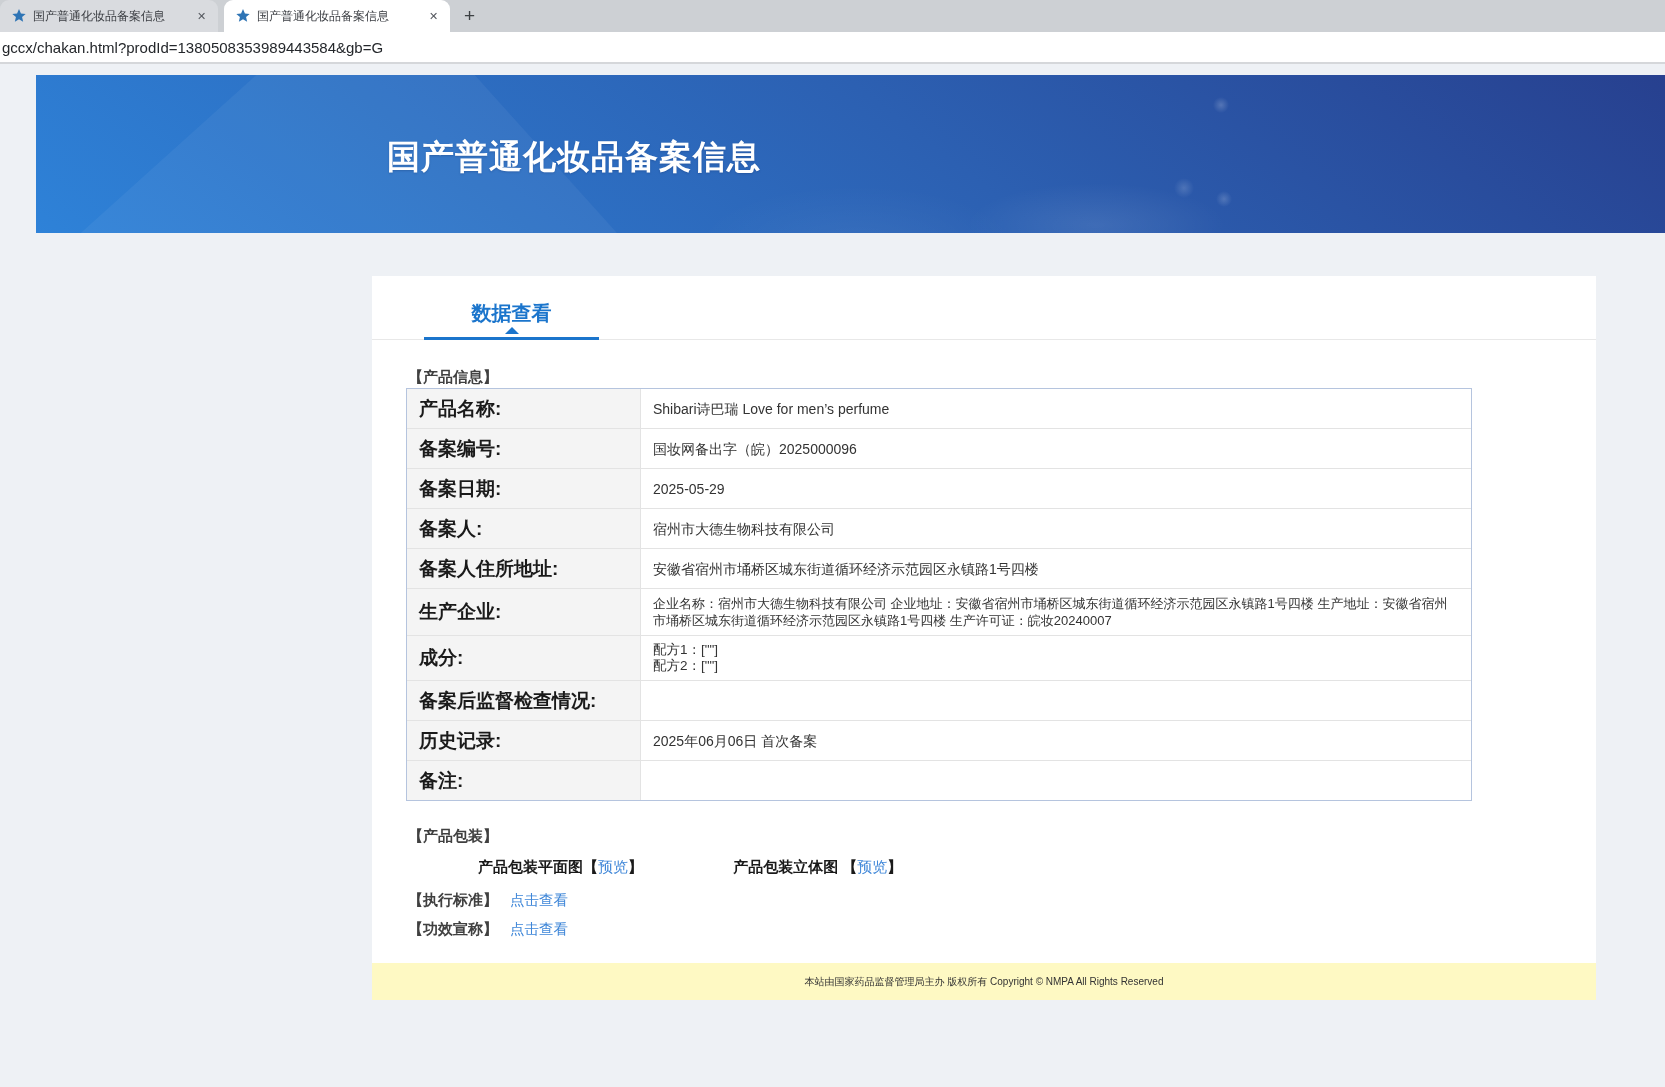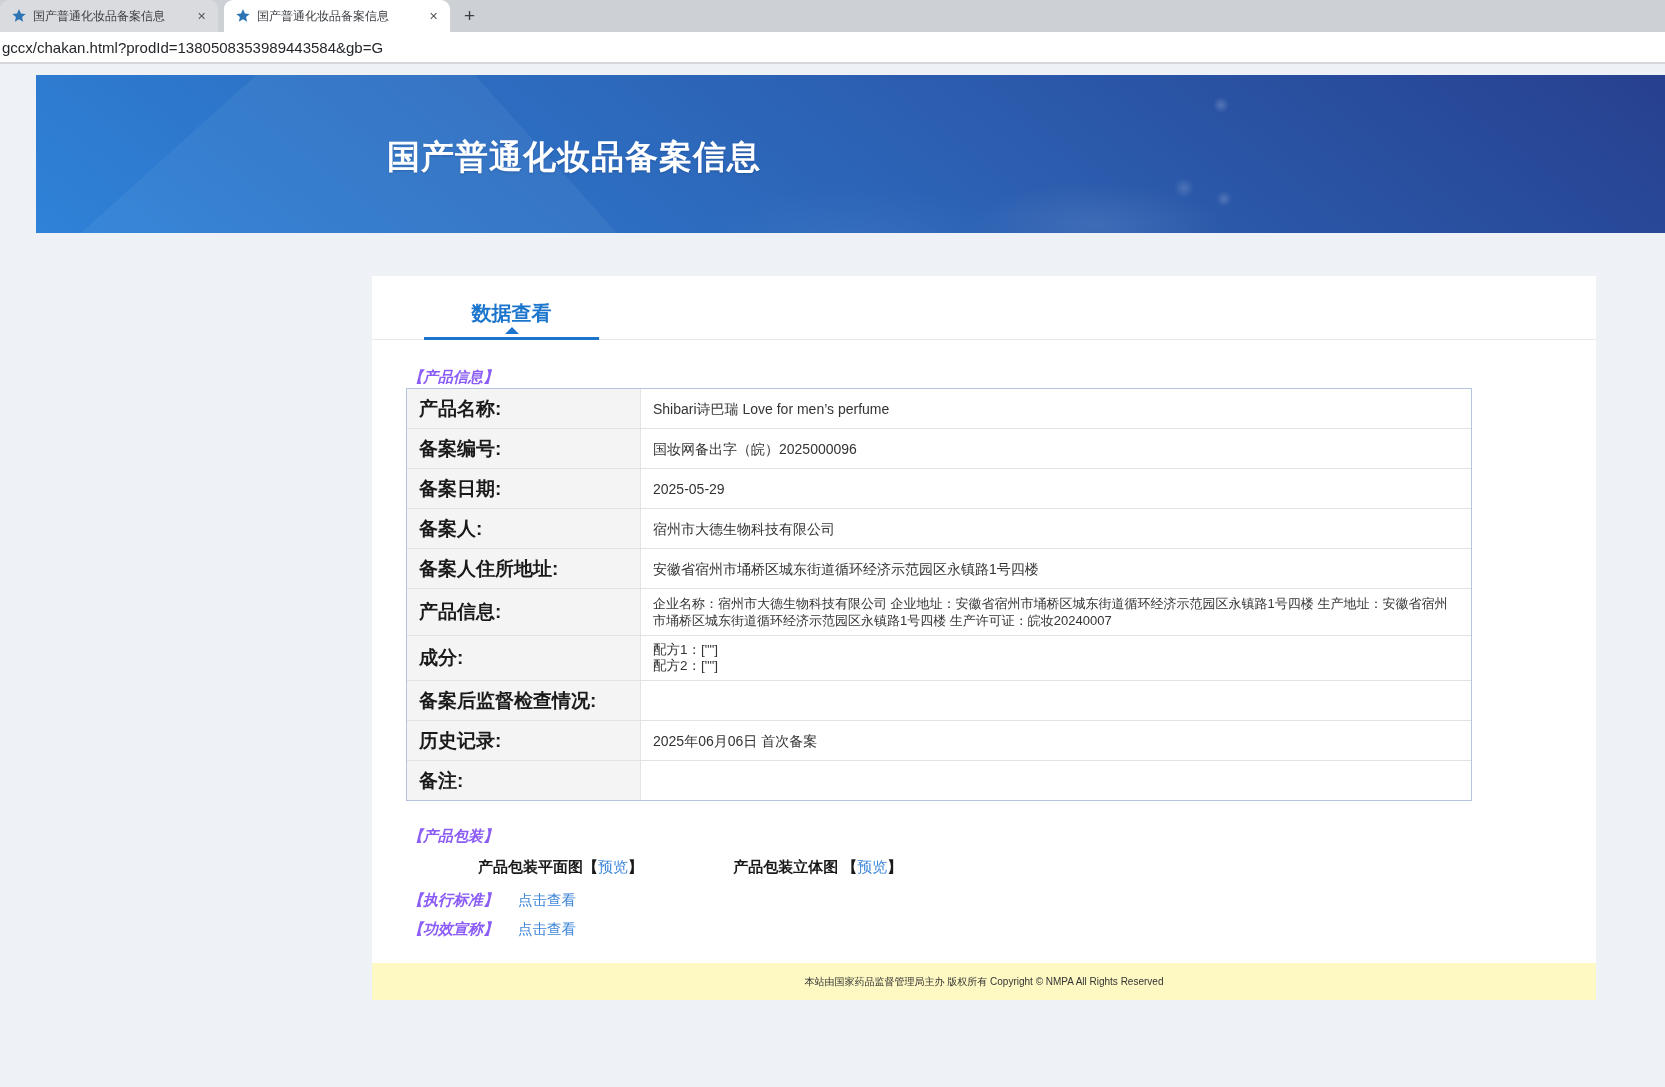--- a/index.html
+++ b/index.html
@@ -65,21 +65,21 @@
   .tabnav-item{
     position:absolute;left:52px;top:18px;width:175px;height:46px;box-sizing:border-box;
     text-align:center;line-height:38px;font-size:20px;font-weight:bold;color:var(--accent,#1b75cc);
     border-bottom:3px solid var(--accent,#1b75cc);cursor:pointer;
   }
   .tabnav-item::after{
     content:"";position:absolute;left:50%;bottom:3px;transform:translateX(-50%);
     border-left:7px solid transparent;border-right:7px solid transparent;
     border-bottom:7px solid var(--accent,#1b75cc);
   }
-  .section-heading{font-size:15px;font-weight:bold;color:#8b5cf6;white-space:nowrap;font-style:italic;}
+  .section-heading{font-size:15px;font-weight:bold;color:#404040;white-space:nowrap;}
   .heading-product{position:absolute;left:36px;top:92px;}
   .info-table{
     position:absolute;left:34px;top:112px;width:1066px;
     border:1px solid #b5c4de;box-sizing:border-box;
   }
   .irow{display:flex;min-height:39px;border-top:1px solid #e3e3e3;}
   .irow:first-child{border-top:none;}
   .cell-label{
     width:234px;flex:0 0 234px;box-sizing:border-box;background:#f4f4f4;
     border-right:1px solid #e3e3e3;padding:6px 10px 6px 12px;
@@ -94,21 +94,21 @@
   
   .heading-packaging{position:absolute;left:36px;top:551px;}
   .packaging-line{position:absolute;left:36px;top:582px;font-size:15px;color:#1a1a1a;white-space:nowrap;}
   .pk-item{font-weight:bold;}
   .pk-item.first{margin-left:70px;}
   .pk-item.second{margin-left:86px;}
   .bracket{font-weight:bold;color:#1a1a1a;}
   a.link{color:var(--link,#3e86d8);text-decoration:none;cursor:pointer;font-weight:normal;}
   .extra-row{position:absolute;left:36px;white-space:nowrap;}
   .extra-row .section-heading{display:inline;}
-  .extra-row a.link{margin-left:20px;font-size:14.5px;}
+  .extra-row a.link{margin-left:12px;font-size:14.5px;}
   .extra-row.r1{top:615px;}
   .extra-row.r2{top:644px;}
   
   .footer{
     position:absolute;left:372px;top:963px;width:1224px;height:37px;background:#fef9c3;
     display:flex;align-items:center;justify-content:center;
     font-size:10px;color:#333333;
   }
 </style>
 </head>
@@ -169,21 +169,21 @@
     </div>
     <div class="irow">
       <div class="cell-label">备案人:</div>
       <div class="cell-value">宿州市大德生物科技有限公司</div>
     </div>
     <div class="irow">
       <div class="cell-label">备案人住所地址:</div>
       <div class="cell-value">安徽省宿州市埇桥区城东街道循环经济示范园区永镇路1号四楼</div>
     </div>
     <div class="irow">
-      <div class="cell-label">产品信息:</div>
+      <div class="cell-label">生产企业:</div>
       <div class="cell-value wrap">企业名称：宿州市大德生物科技有限公司 企业地址：安徽省宿州市埇桥区城东街道循环经济示范园区永镇路1号四楼 生产地址：安徽省宿州市埇桥区城东街道循环经济示范园区永镇路1号四楼 生产许可证：皖妆20240007</div>
     </div>
     <div class="irow">
       <div class="cell-label">成分:</div>
       <div class="cell-value stack">
         <span>配方1：[""]</span>
         <span>配方2：[""]</span>
       </div>
     </div>
     <div class="irow">

